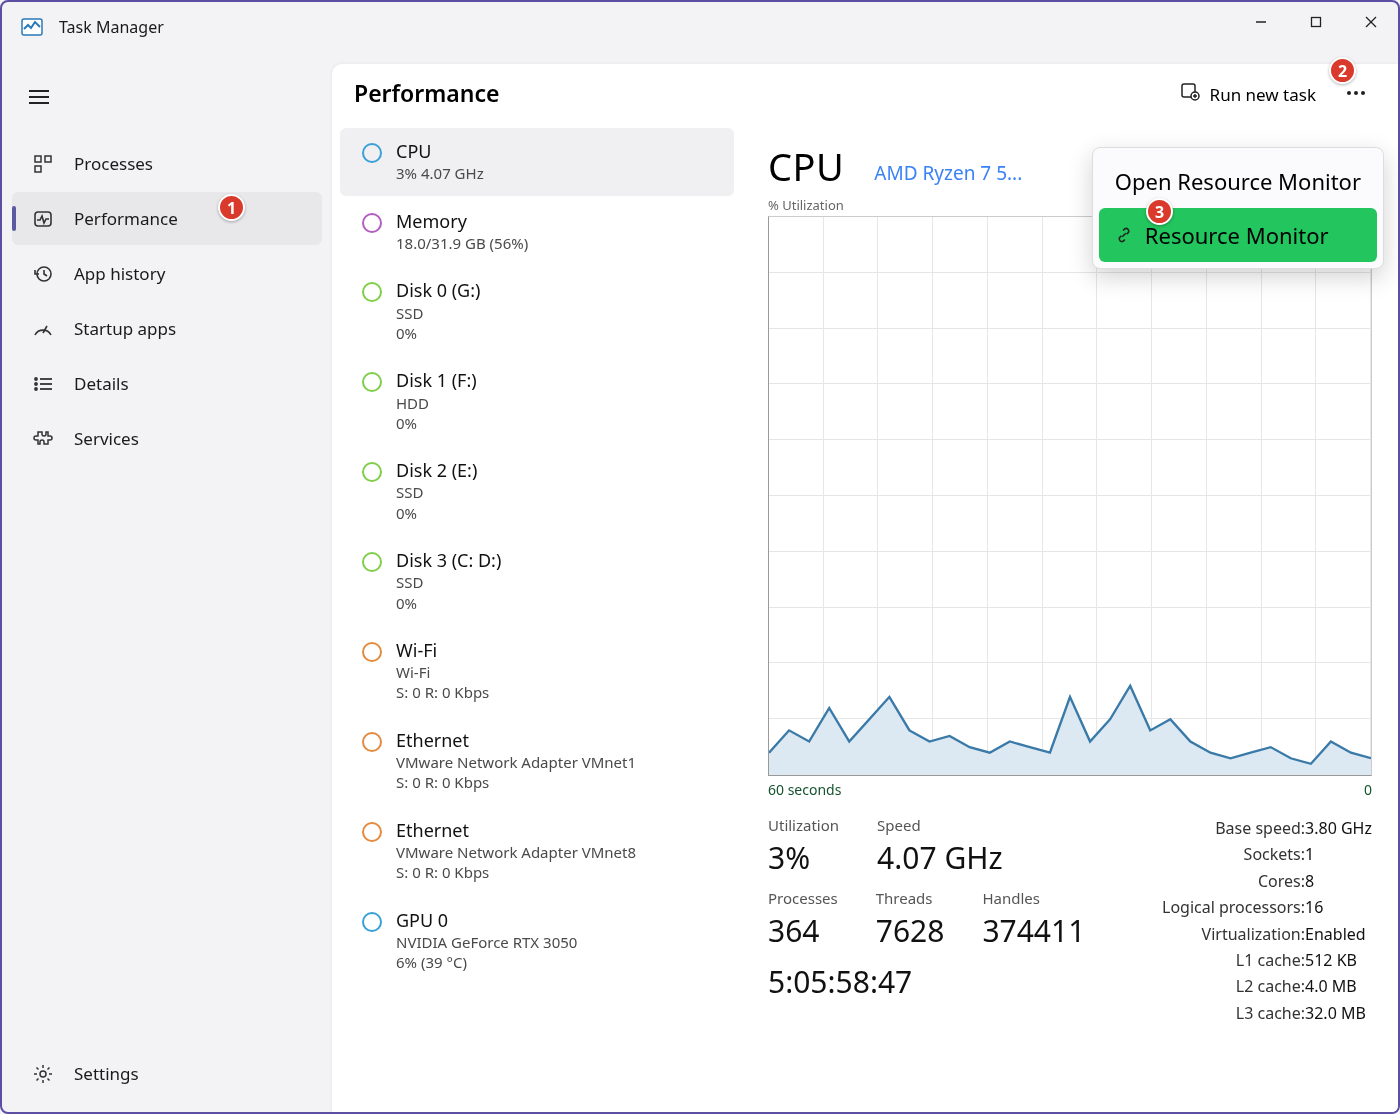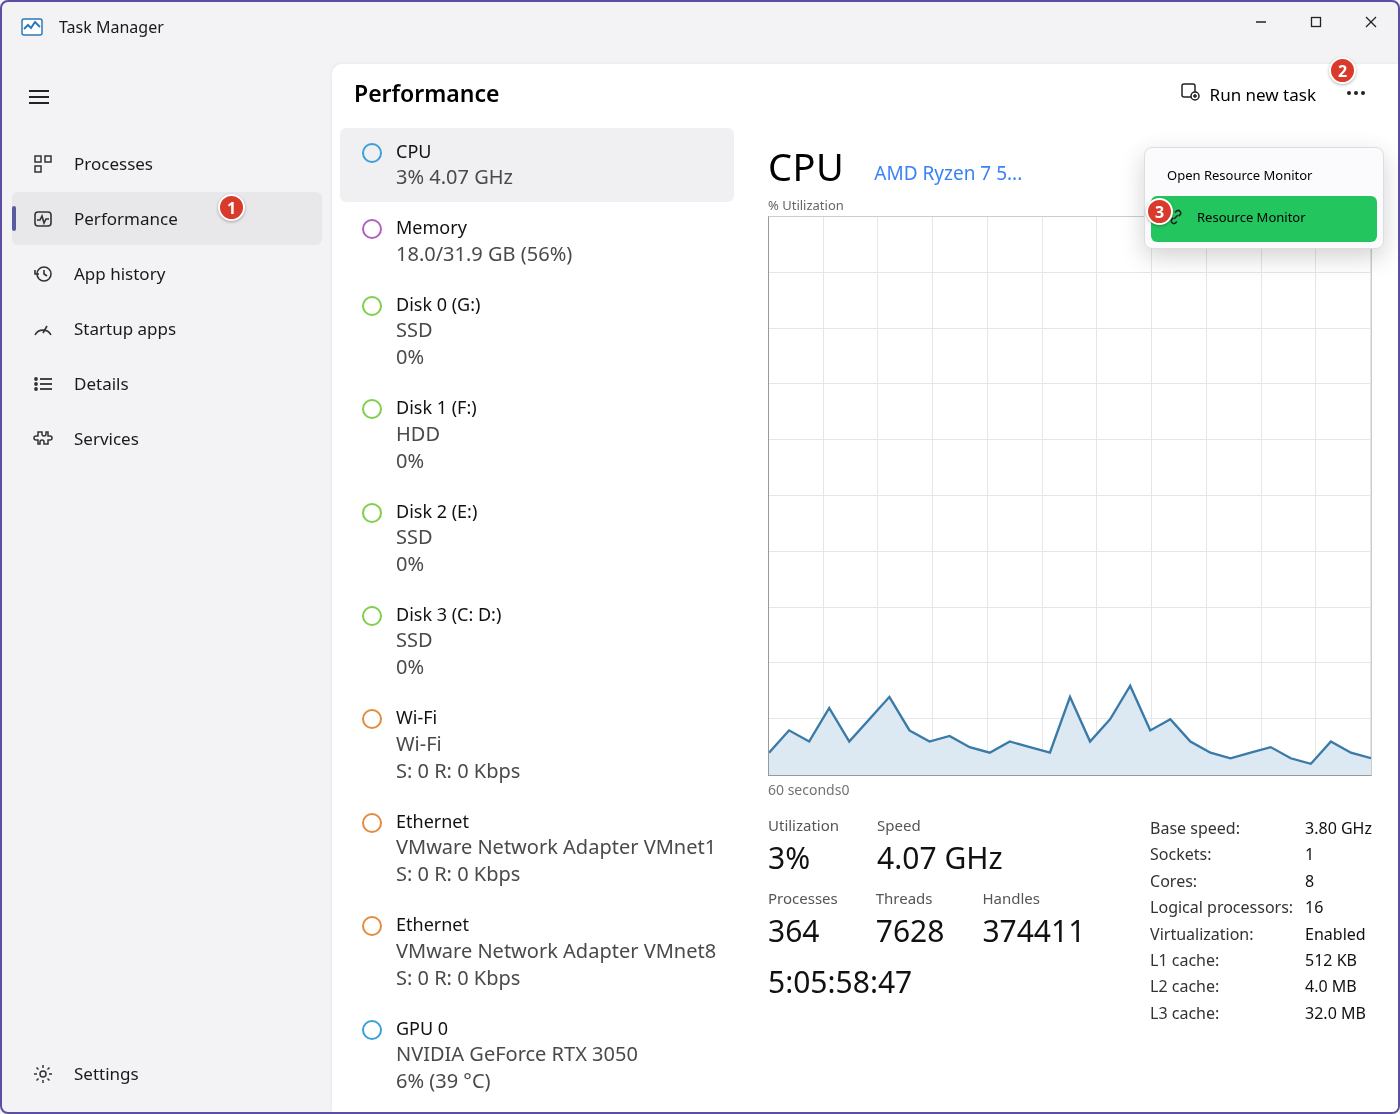--- a/index.html
+++ b/index.html
@@ -34,47 +34,47 @@
 .more-btn { width: 40px; height: 40px; display: flex; align-items: center; justify-content: center; margin-left: 10px; cursor: pointer; }
 
 .content-body { flex: 1; display: flex; overflow: hidden; }
 
 
 .res-list { width: 410px; padding: 4px 0; overflow-y: auto; }
 .res-item { padding: 12px 10px 12px 22px; display: flex; gap: 14px; border-radius: 6px; margin: 2px 8px; cursor: pointer; }
 .res-item.selected { background: #f0f0f2; }
 .res-ring { width: 20px; height: 20px; border: 2.5px solid; border-radius: 50%; flex-shrink: 0; margin-top: 3px; }
 .res-text .name { font-size: 18px; color: #111; line-height: 1.3; }
-.res-text .sub { font-size: 20px; color: #4a4a4a; line-height: 1.35; }
+.res-text .sub { font-size: 15px; color: #4a4a4a; line-height: 1.35; }
 
 
 .detail { flex: 1; padding: 18px 26px 14px 26px; display: flex; flex-direction: column; }
 .detail-head { display: flex; align-items: flex-end; gap: 30px; }
 .detail-head .big { font-size: 38px; font-weight: 400; letter-spacing: 0.5px; }
 .detail-head .model { font-size: 19px; color: #3b82f6; margin-bottom: 6px; }
 .axis-label { font-size: 13px; color: #666; margin: 4px 0 2px 0; }
 .chart { height: 560px; border: 1px solid #ccc; border-bottom: 1px solid #999; border-left: 1px solid #999; position: relative; background:
   repeating-linear-gradient(to right, transparent 0, transparent calc(100%/11 - 1px), #e6e6e6 calc(100%/11 - 1px), #e6e6e6 calc(100%/11)),
   repeating-linear-gradient(to bottom, transparent 0, transparent calc(100%/10 - 1px), #e6e6e6 calc(100%/10 - 1px), #e6e6e6 calc(100%/10));
 }
 .chart svg { position: absolute; inset: 0; width: 100%; height: 100%; }
-.x-range { display: flex; font-size: 14px; color: #737373; margin-top: 4px; }
+.x-range { display: flex; justify-content: space-between; font-size: 14px; color: #14532d; margin-top: 4px; }
 
 .stats { display: flex; gap: 50px; margin-top: 16px; }
 .stat-block .lbl { font-size: 15px; color: #555; }
 .stat-block .val { font-size: 30px; color: #111; margin-top: 2px; }
 
 .info-table { margin-left: auto; font-size: 16px; }
-.info-table .row { display: flex; line-height: 1.65; }
+.info-table .row { display: flex; line-height: 1.65; text-align: right; }
 .info-table .k { width: 155px; color: #333; }
 .info-table .v { color: #111; }
 
 
 .menu-popup { position: absolute; top: 145px; right: 14px; background: #fbfbfd; border: 1px solid #ddd; border-radius: 8px; box-shadow: 0 8px 24px rgba(0,0,0,0.18); padding: 6px; z-index: 50; min-width: 240px; }
-.menu-popup .mi { padding: 12px 16px; font-size: 13px; border-radius: 6px; cursor: pointer; display: flex; align-items: flex-start; gap: 12px; }
+.menu-popup .mi { padding: 12px 16px; font-size: 22px; border-radius: 6px; cursor: pointer; display: flex; align-items: flex-start; gap: 12px; }
 .menu-popup .mi.hovered { background: #22c55e; }
 
 
 .badge { position: absolute; width: 27px; height: 27px; background: #d93a2b; border: 2px solid #fff; border-radius: 50%; color: #fff; font-weight: 700; font-size: 16px; display: flex; align-items: center; justify-content: center; z-index: 100; box-shadow: 0 1px 3px rgba(0,0,0,0.3); }
 </style>
 </head>
 <body>
 
 <div class="title-bar">
   <span class="app-icon">

